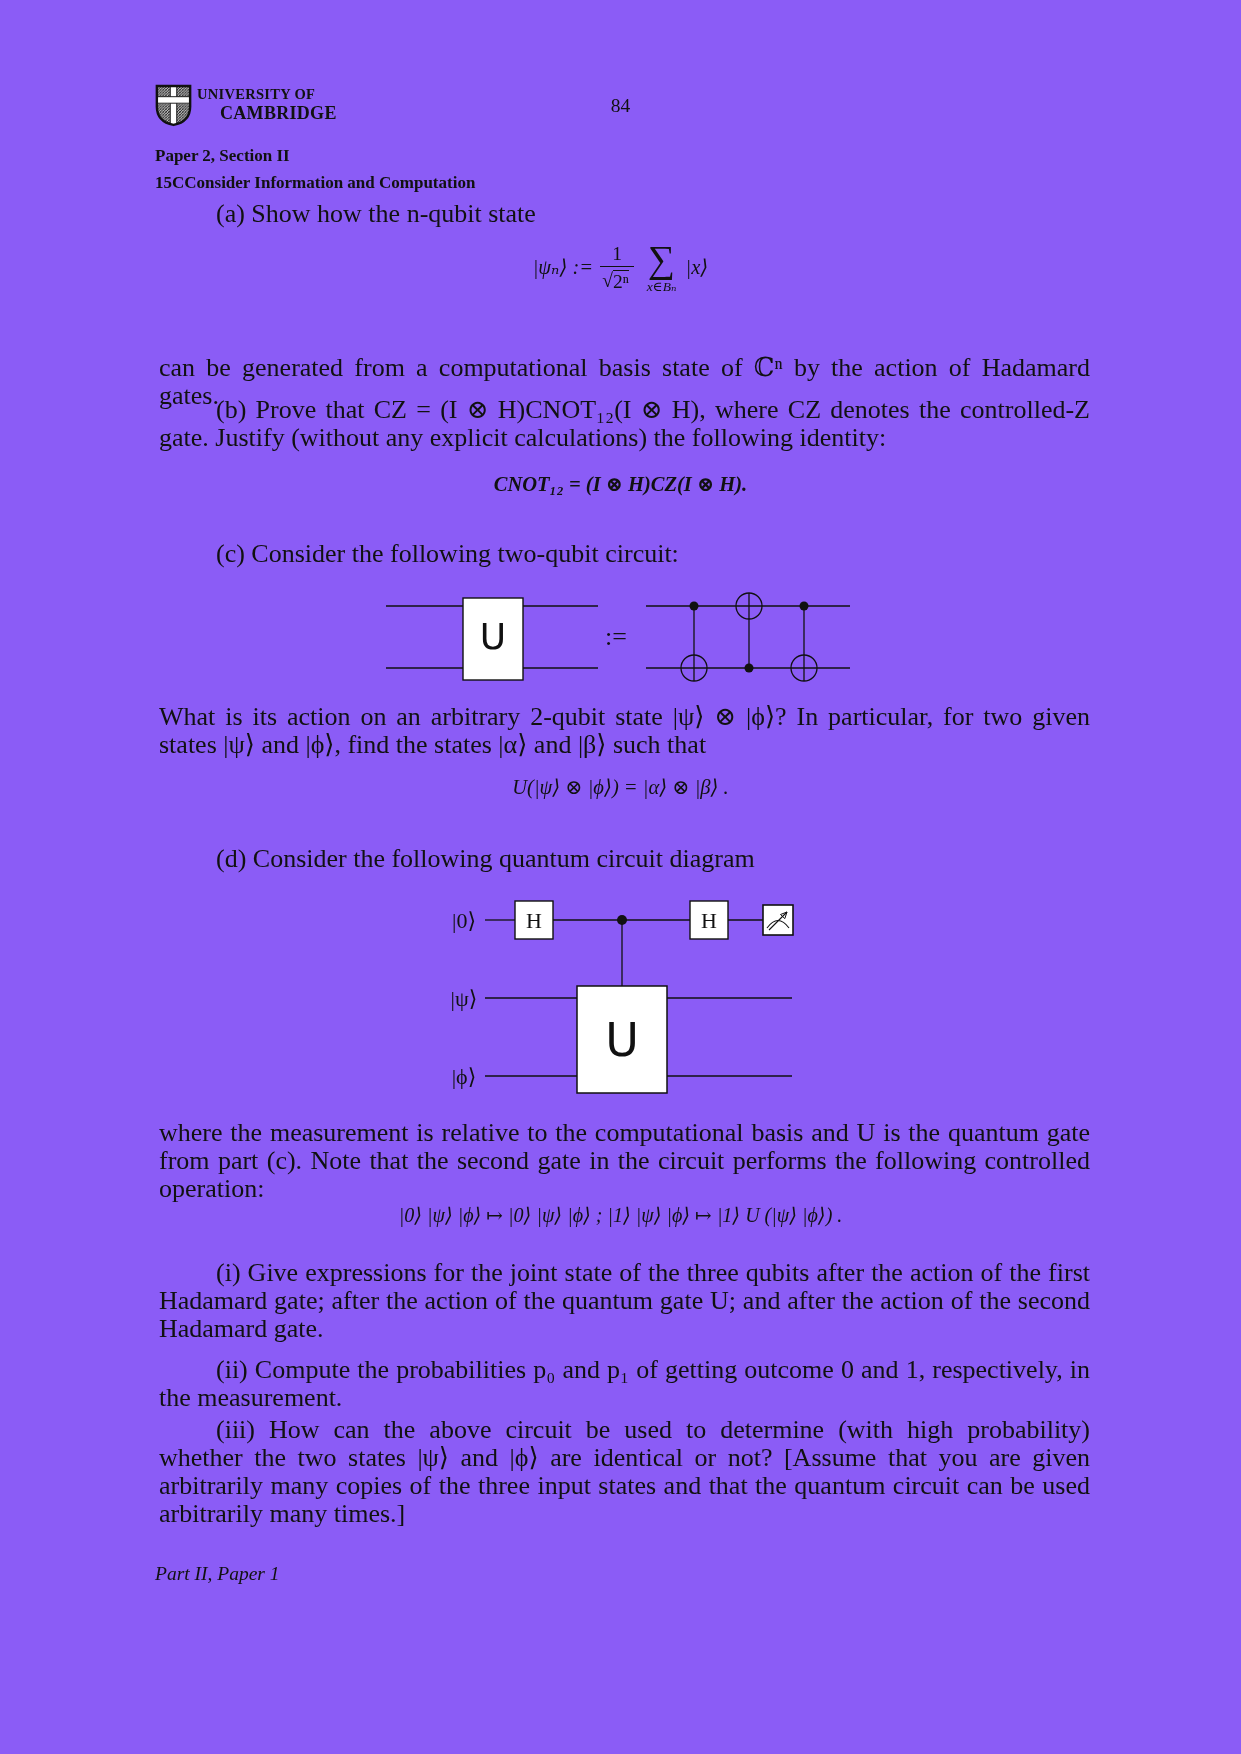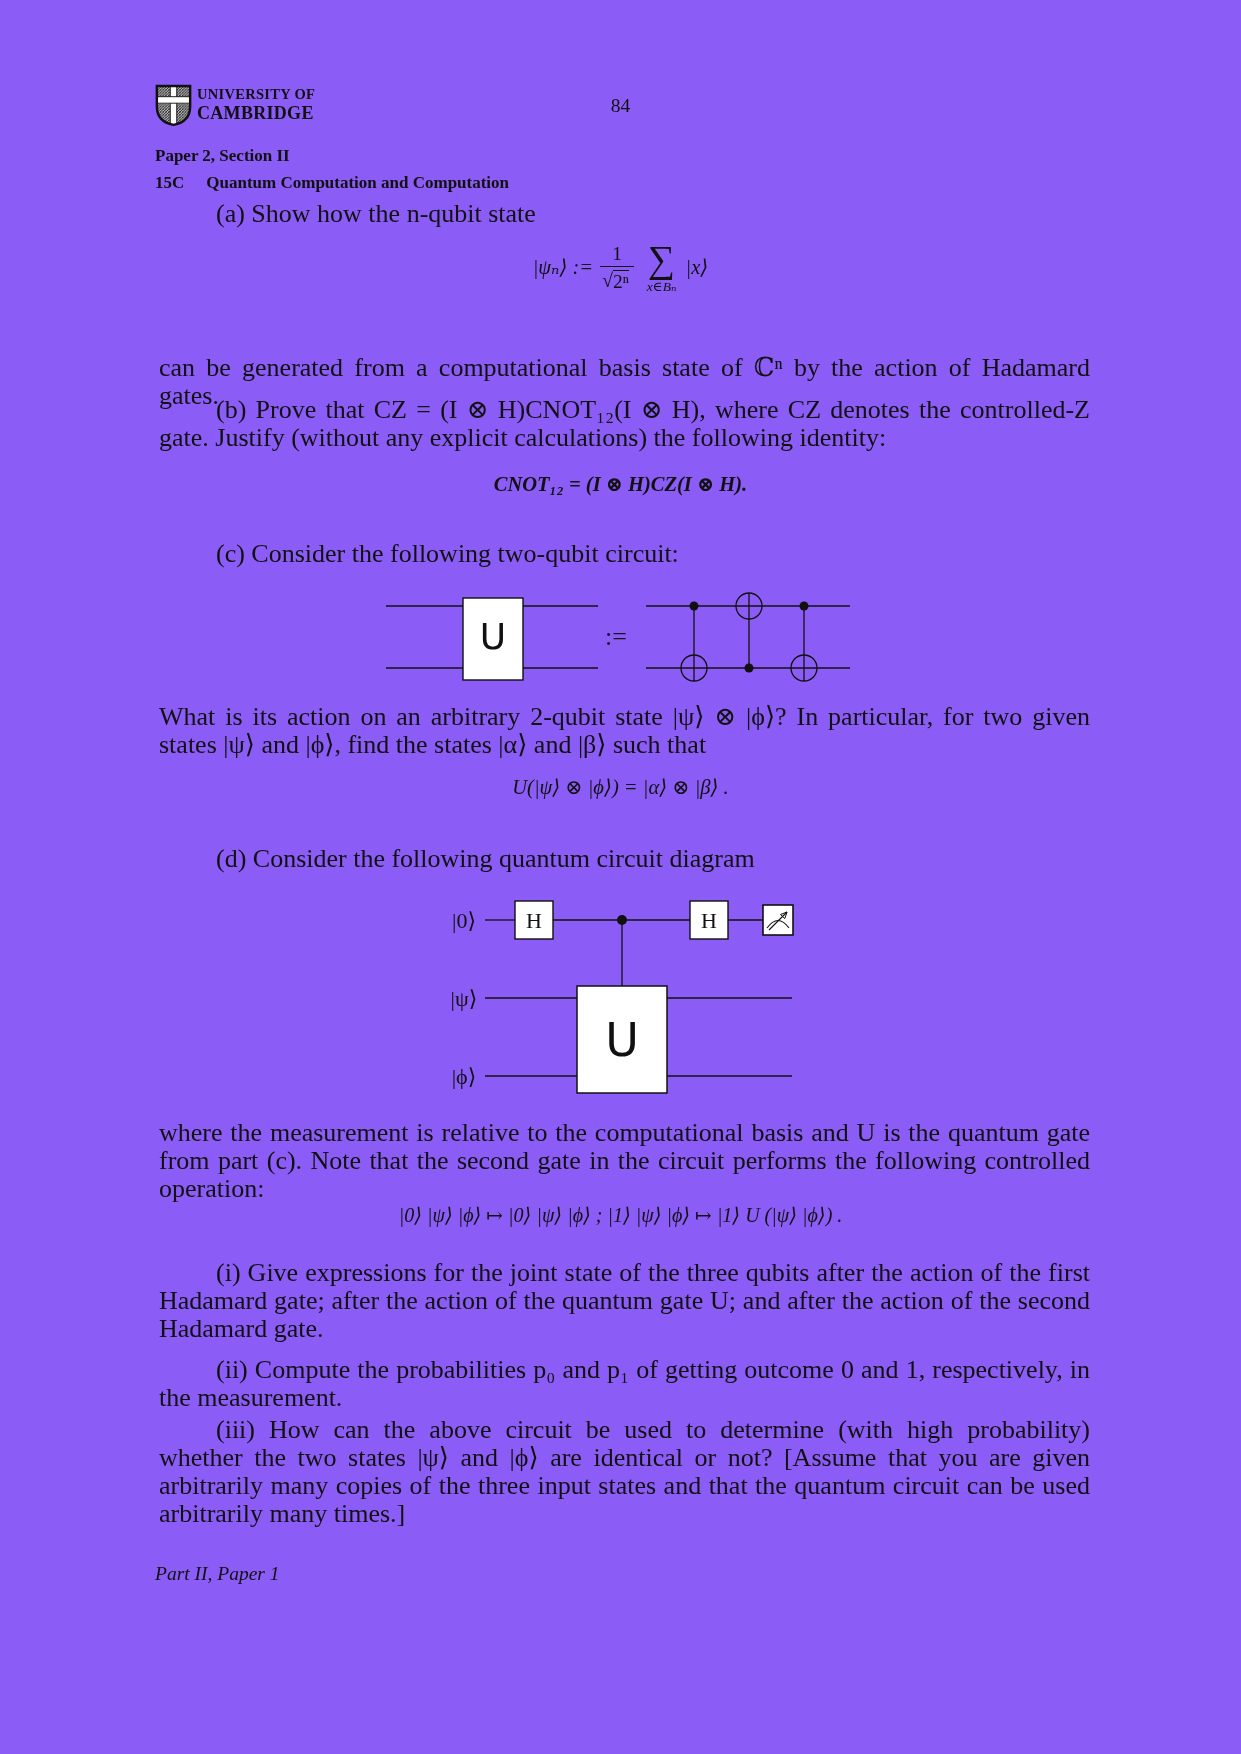--- a/index.html
+++ b/index.html
@@ -12,38 +12,38 @@
     overflow:hidden;
     margin:0 auto;
   }
   .abs{position:absolute;}
   .content{left:155px;width:931px;}
   p.body{
     margin:4px;font-size:26px;line-height:28px;text-align:justify;
   }
   .indent{text-indent:57px;}
   .title-line{font-size:17px;font-weight:bold;line-height:26px;}
-  .course-row{display:flex;gap:22px;}
+  .course-row{display:flex;}
   .eq{
     display:flex;justify-content:center;align-items:center;
     font-size:20.5px;font-style:italic;width:931px;
   }
   .eq .up{font-style:normal;}
   
   .frac{display:inline-flex;flex-direction:column;align-items:center;margin:0 7px;}
   .fnum{font-size:19.5px;line-height:24px;padding:0 10px;}
   .fden{border-top:1.4px solid #111;padding:3px 5px 0 2px;display:inline-flex;font-size:19.5px;line-height:22px;}
   .radicand{border-top:1.4px solid #111;}
   
   .sum{display:inline-flex;flex-direction:column;align-items:center;margin:0 9px 0 6px;}
   .sigma{font-size:38px;line-height:38px;font-style:normal;}
   .sumsub{font-size:13.5px;font-style:italic;line-height:15px;margin-top:1px;}
   
   .uni-l1{font-size:14.5px;font-weight:bold;line-height:17px;letter-spacing:.3px;}
-  .uni-l2{font-size:18px;font-weight:bold;line-height:20px;letter-spacing:.3px;}
+  .uni-l2{font-size:18px;font-weight:bold;line-height:20px;letter-spacing:.3px;margin-left:23px;}
   .pagenum{font-size:19.5px;text-align:center;width:931px;}
   .footer{font-size:19.5px;font-style:italic;text-align:left;width:931px;}
   svg{display:block;}
   svg text{font-family:"Liberation Serif","DejaVu Serif",serif;fill:#111;}
   svg .sansU{font-family:"DejaVu Sans","Liberation Sans",sans-serif;}
   .stroke{stroke:#111;fill:none;}
 </style>
 </head>
 <body>
 
@@ -74,21 +74,21 @@
   </div>
   <div class="abs" style="left:197px;top:86px;">
     <div class="uni-l1">UNIVERSITY OF</div>
     <div class="uni-l2">CAMBRIDGE</div>
   </div>
   <div class="abs content pagenum" style="top:95px;">84</div>
 
   <div class="abs content title-line" style="top:143px;">Paper 2, Section II</div>
   <div class="abs content title-line course-row" style="top:170px;">
     <span>15C</span>
-    <span>Quantum Computation and Computation</span>
+    <span>Consider Information and Computation</span>
   </div>
 
   <p class="body abs content" style="top:196px;text-indent:57px;">(a) Show how the n-qubit state</p>
 
   <div class="abs content eq" style="top:240px;">
     <span>|ψₙ⟩ :=</span>
     <span class="frac">
       <span class="fnum up">1</span>
       <span class="fden">
           <span class="up">√</span>

